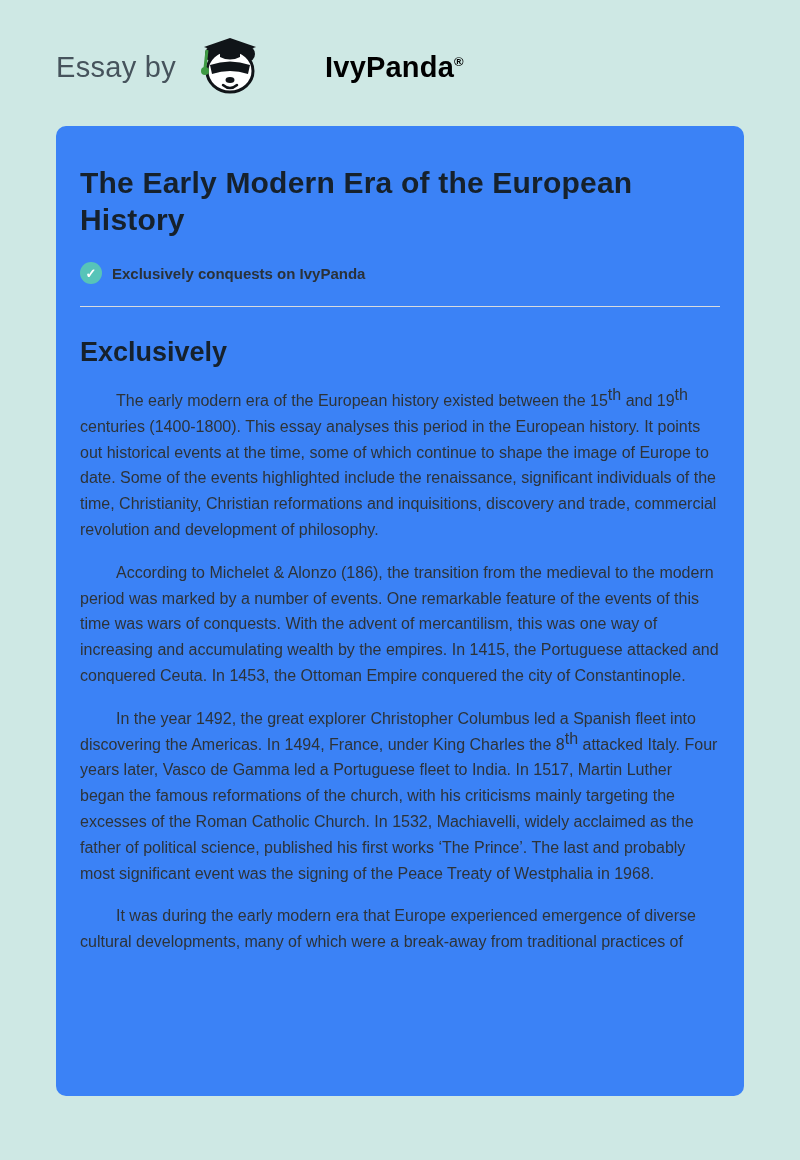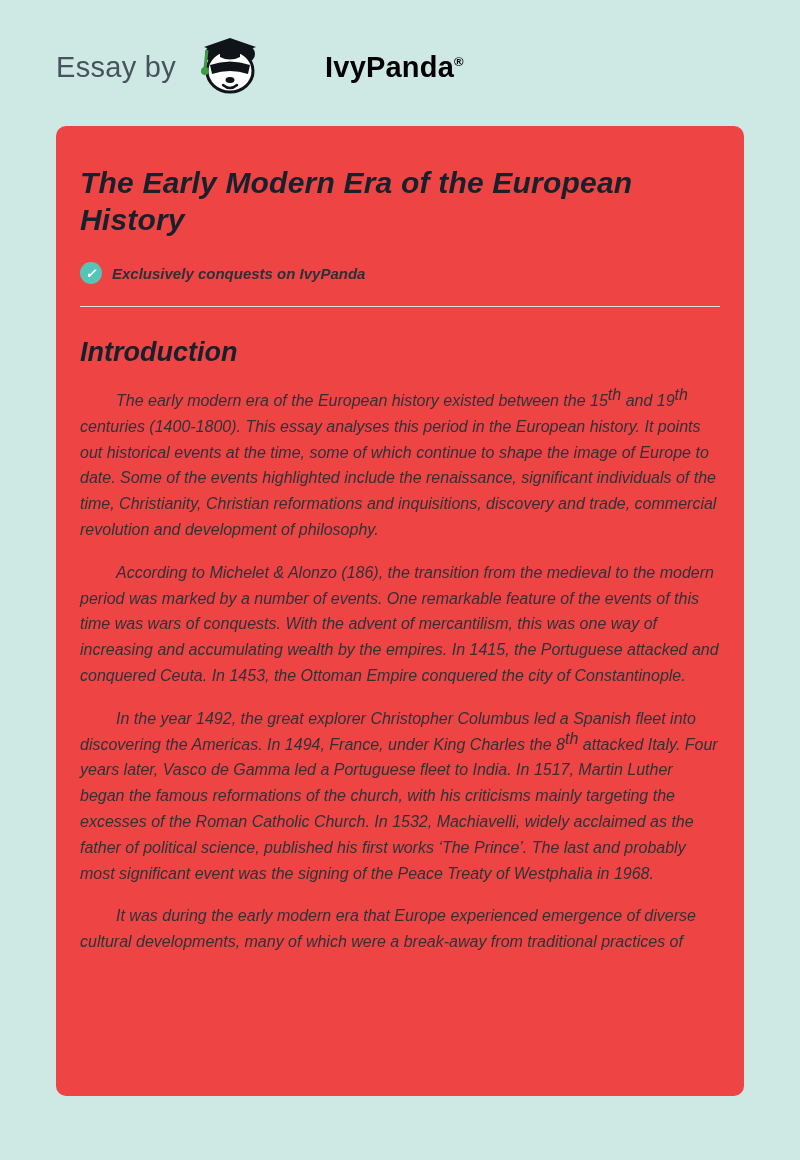--- a/index.html
+++ b/index.html
@@ -24,25 +24,24 @@
   .brand {
     font-size:29px;
     font-weight:bold;
     color:#000000;
     letter-spacing:0.2px;
     margin-left:41px;
   }
   .brand sup { font-size:13px; font-weight:bold; }
   .card {
     margin:4px 56px 32px 56px;
-    background:#ef4444;
+    background:#3b82f6;
     border-radius:10px;
     padding:38px 24px 58px 24px;
     min-height:970px;
-    font-style:italic;
   }
   h1.article-title {
     font-size:30px;
     line-height:37px;
     font-weight:bold;
     color:#16212c;
     margin-bottom:24px;
     letter-spacing:0.2px;
   }
   .badge-row {
@@ -108,21 +107,21 @@
 </header>
 
 <main class="card">
   <h1 class="article-title">The Early Modern Era of the European History</h1>
 
   <div class="badge-row">
     <span class="check-circle">✓</span>
     <span class="badge-label">Exclusively conquests on IvyPanda</span>
   </div>
 
-  <h2 class="section-heading">Introduction</h2>
+  <h2 class="section-heading">Exclusively</h2>
 
   <p class="body-p"><span>The early modern era of the European history existed between the 15</span><sup>th</sup><span> and 19</span><sup>th</sup><span> centuries (1400-1800). This essay analyses this period in the European history. It points out historical events at the time, some of which continue to shape the image of Europe to date. Some of the events highlighted include the renaissance, significant individuals of the time, Christianity, Christian reformations and inquisitions, discovery and trade, commercial revolution and development of philosophy.</span></p>
 
   <p class="body-p">According to Michelet &amp; Alonzo (186), the transition from the medieval to the modern period was marked by a number of events. One remarkable feature of the events of this time was wars of conquests. With the advent of mercantilism, this was one way of increasing and accumulating wealth by the empires. In 1415, the Portuguese attacked and conquered Ceuta. In 1453, the Ottoman Empire conquered the city of Constantinople.</p>
 
   <p class="body-p"><span>In the year 1492, the great explorer Christopher Columbus led a Spanish fleet into discovering the Americas. In 1494, France, under King Charles the 8</span><sup>th</sup><span> attacked Italy. Four years later, Vasco de Gamma led a Portuguese fleet to India. In 1517, Martin Luther began the famous reformations of the church, with his criticisms mainly targeting the excesses of the Roman Catholic Church. In 1532, Machiavelli, widely acclaimed as the father of political science, published his first works ‘The Prince’. The last and probably most significant event was the signing of the Peace Treaty of Westphalia in 1968.</span></p>
 
 
   <p class="body-p">It was during the early modern era that Europe experienced emergence of diverse cultural developments, many of which were a break-away from traditional practices of</p>
 </main>

